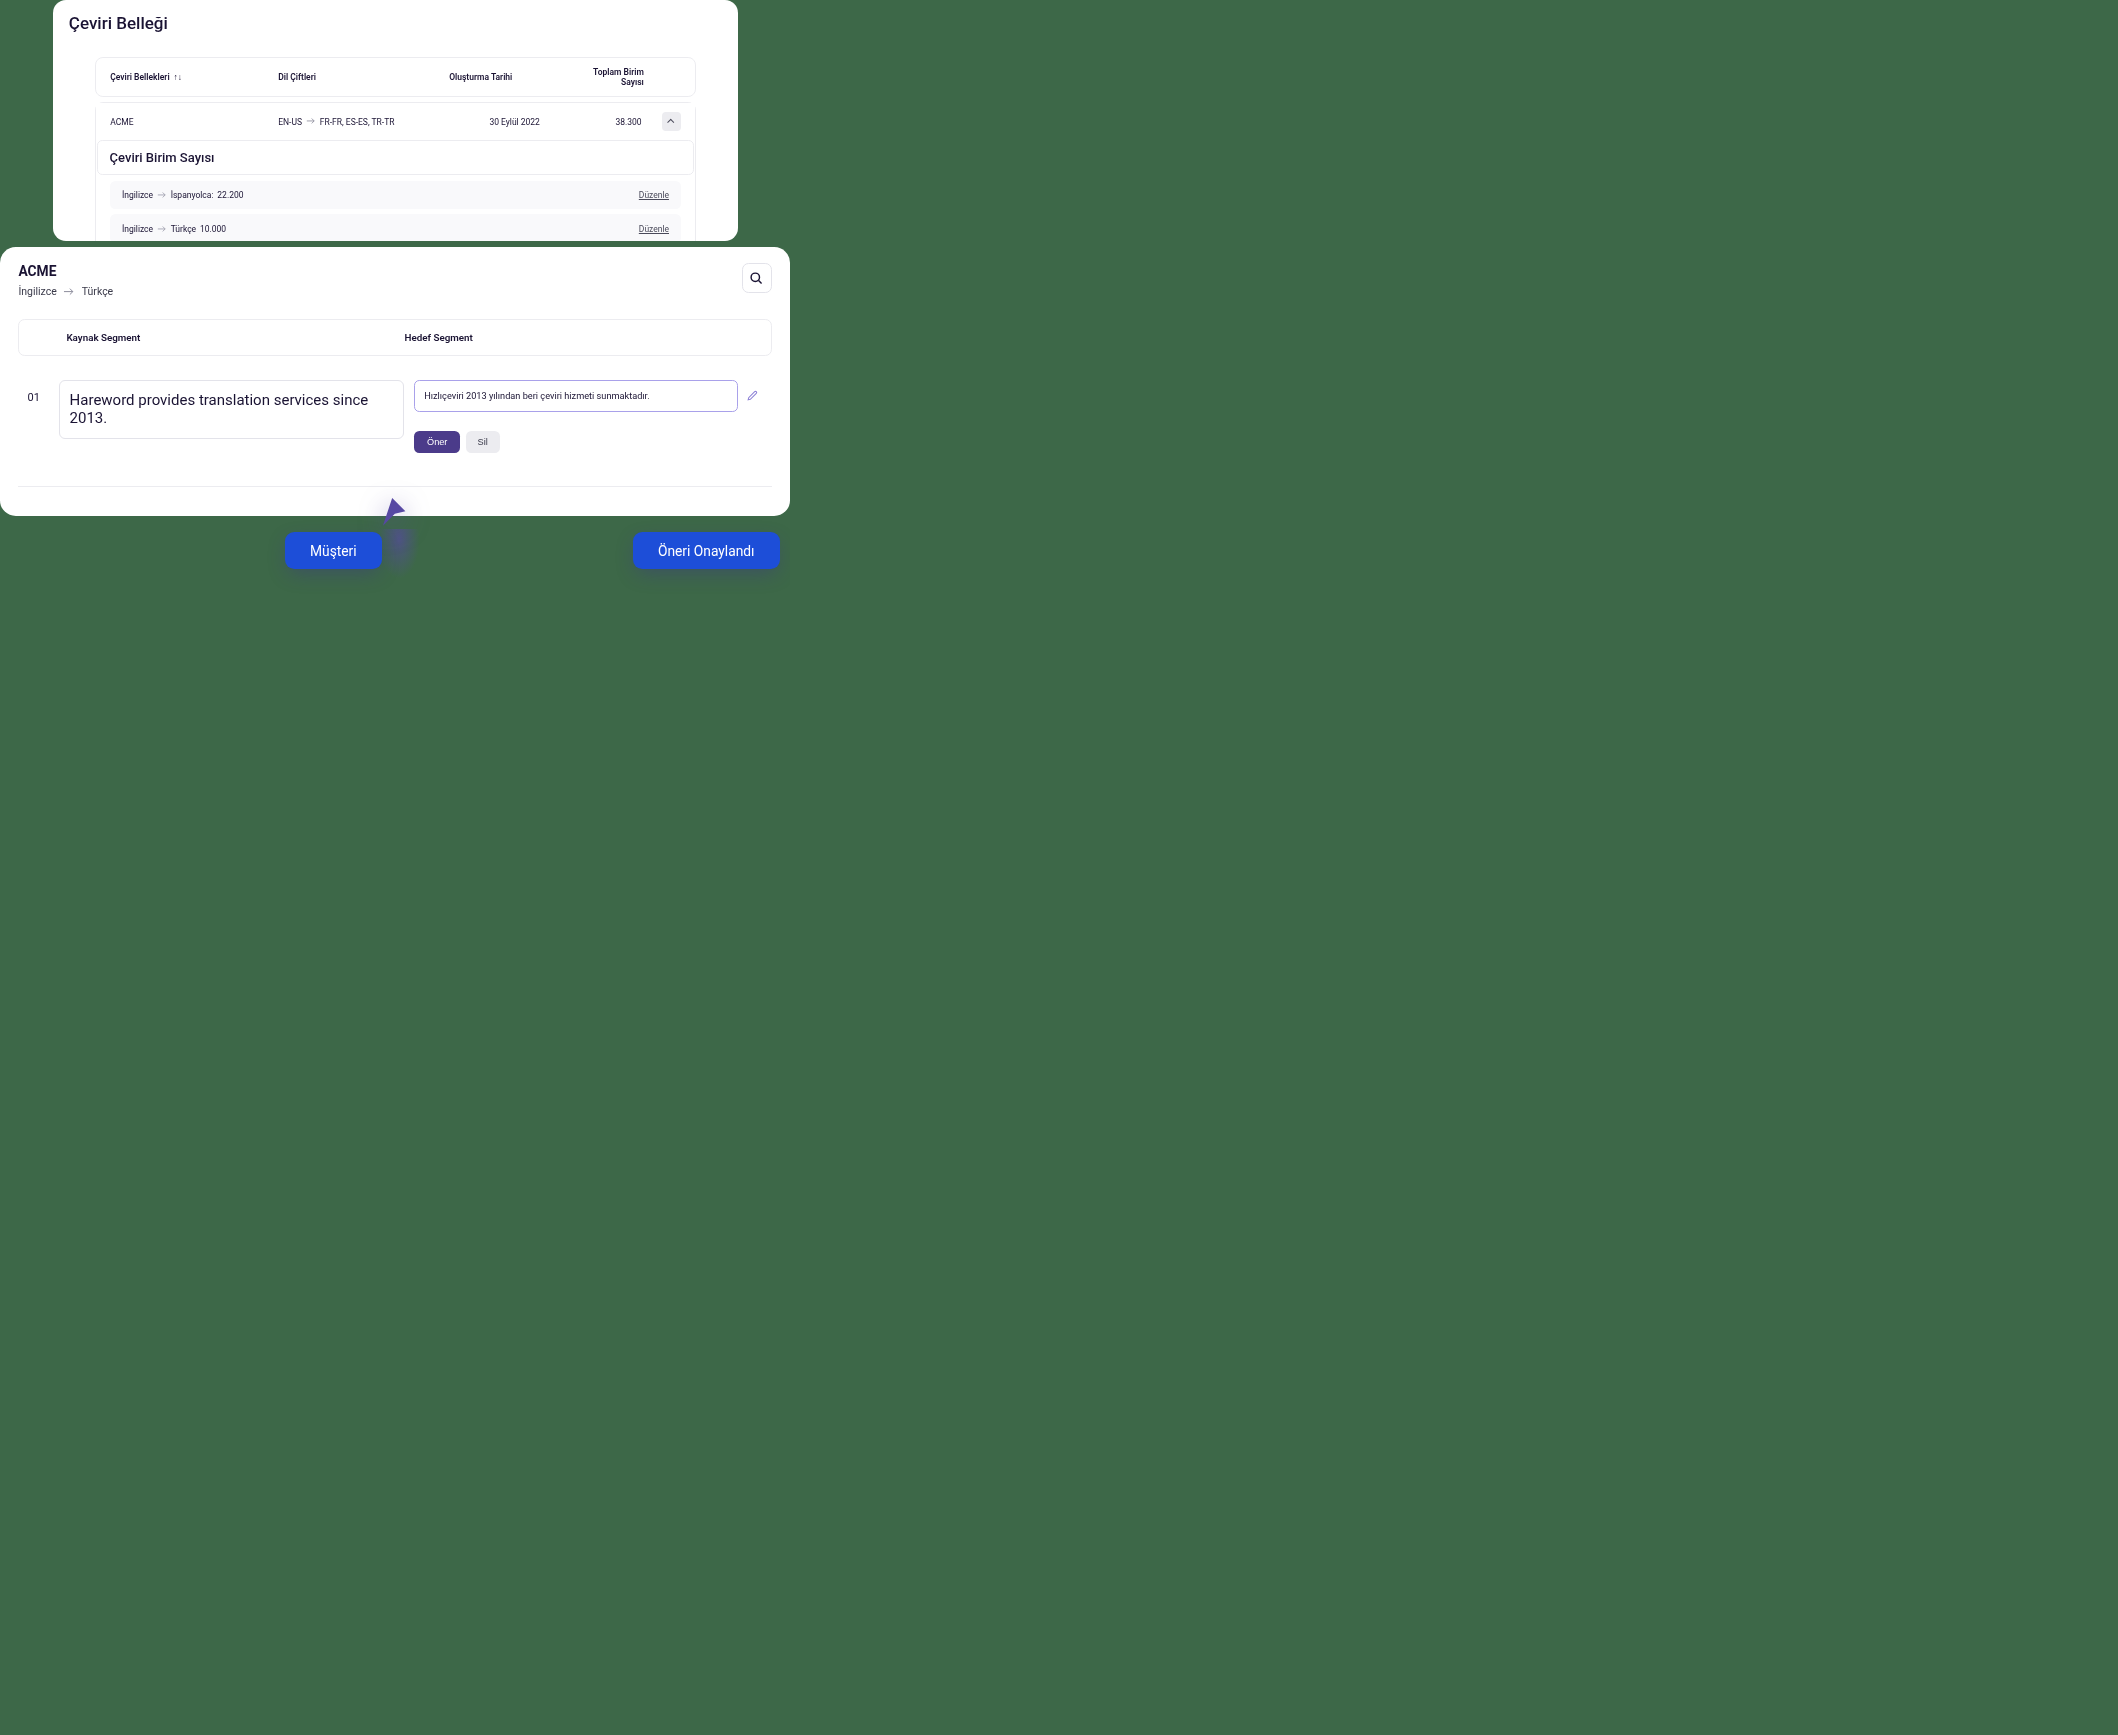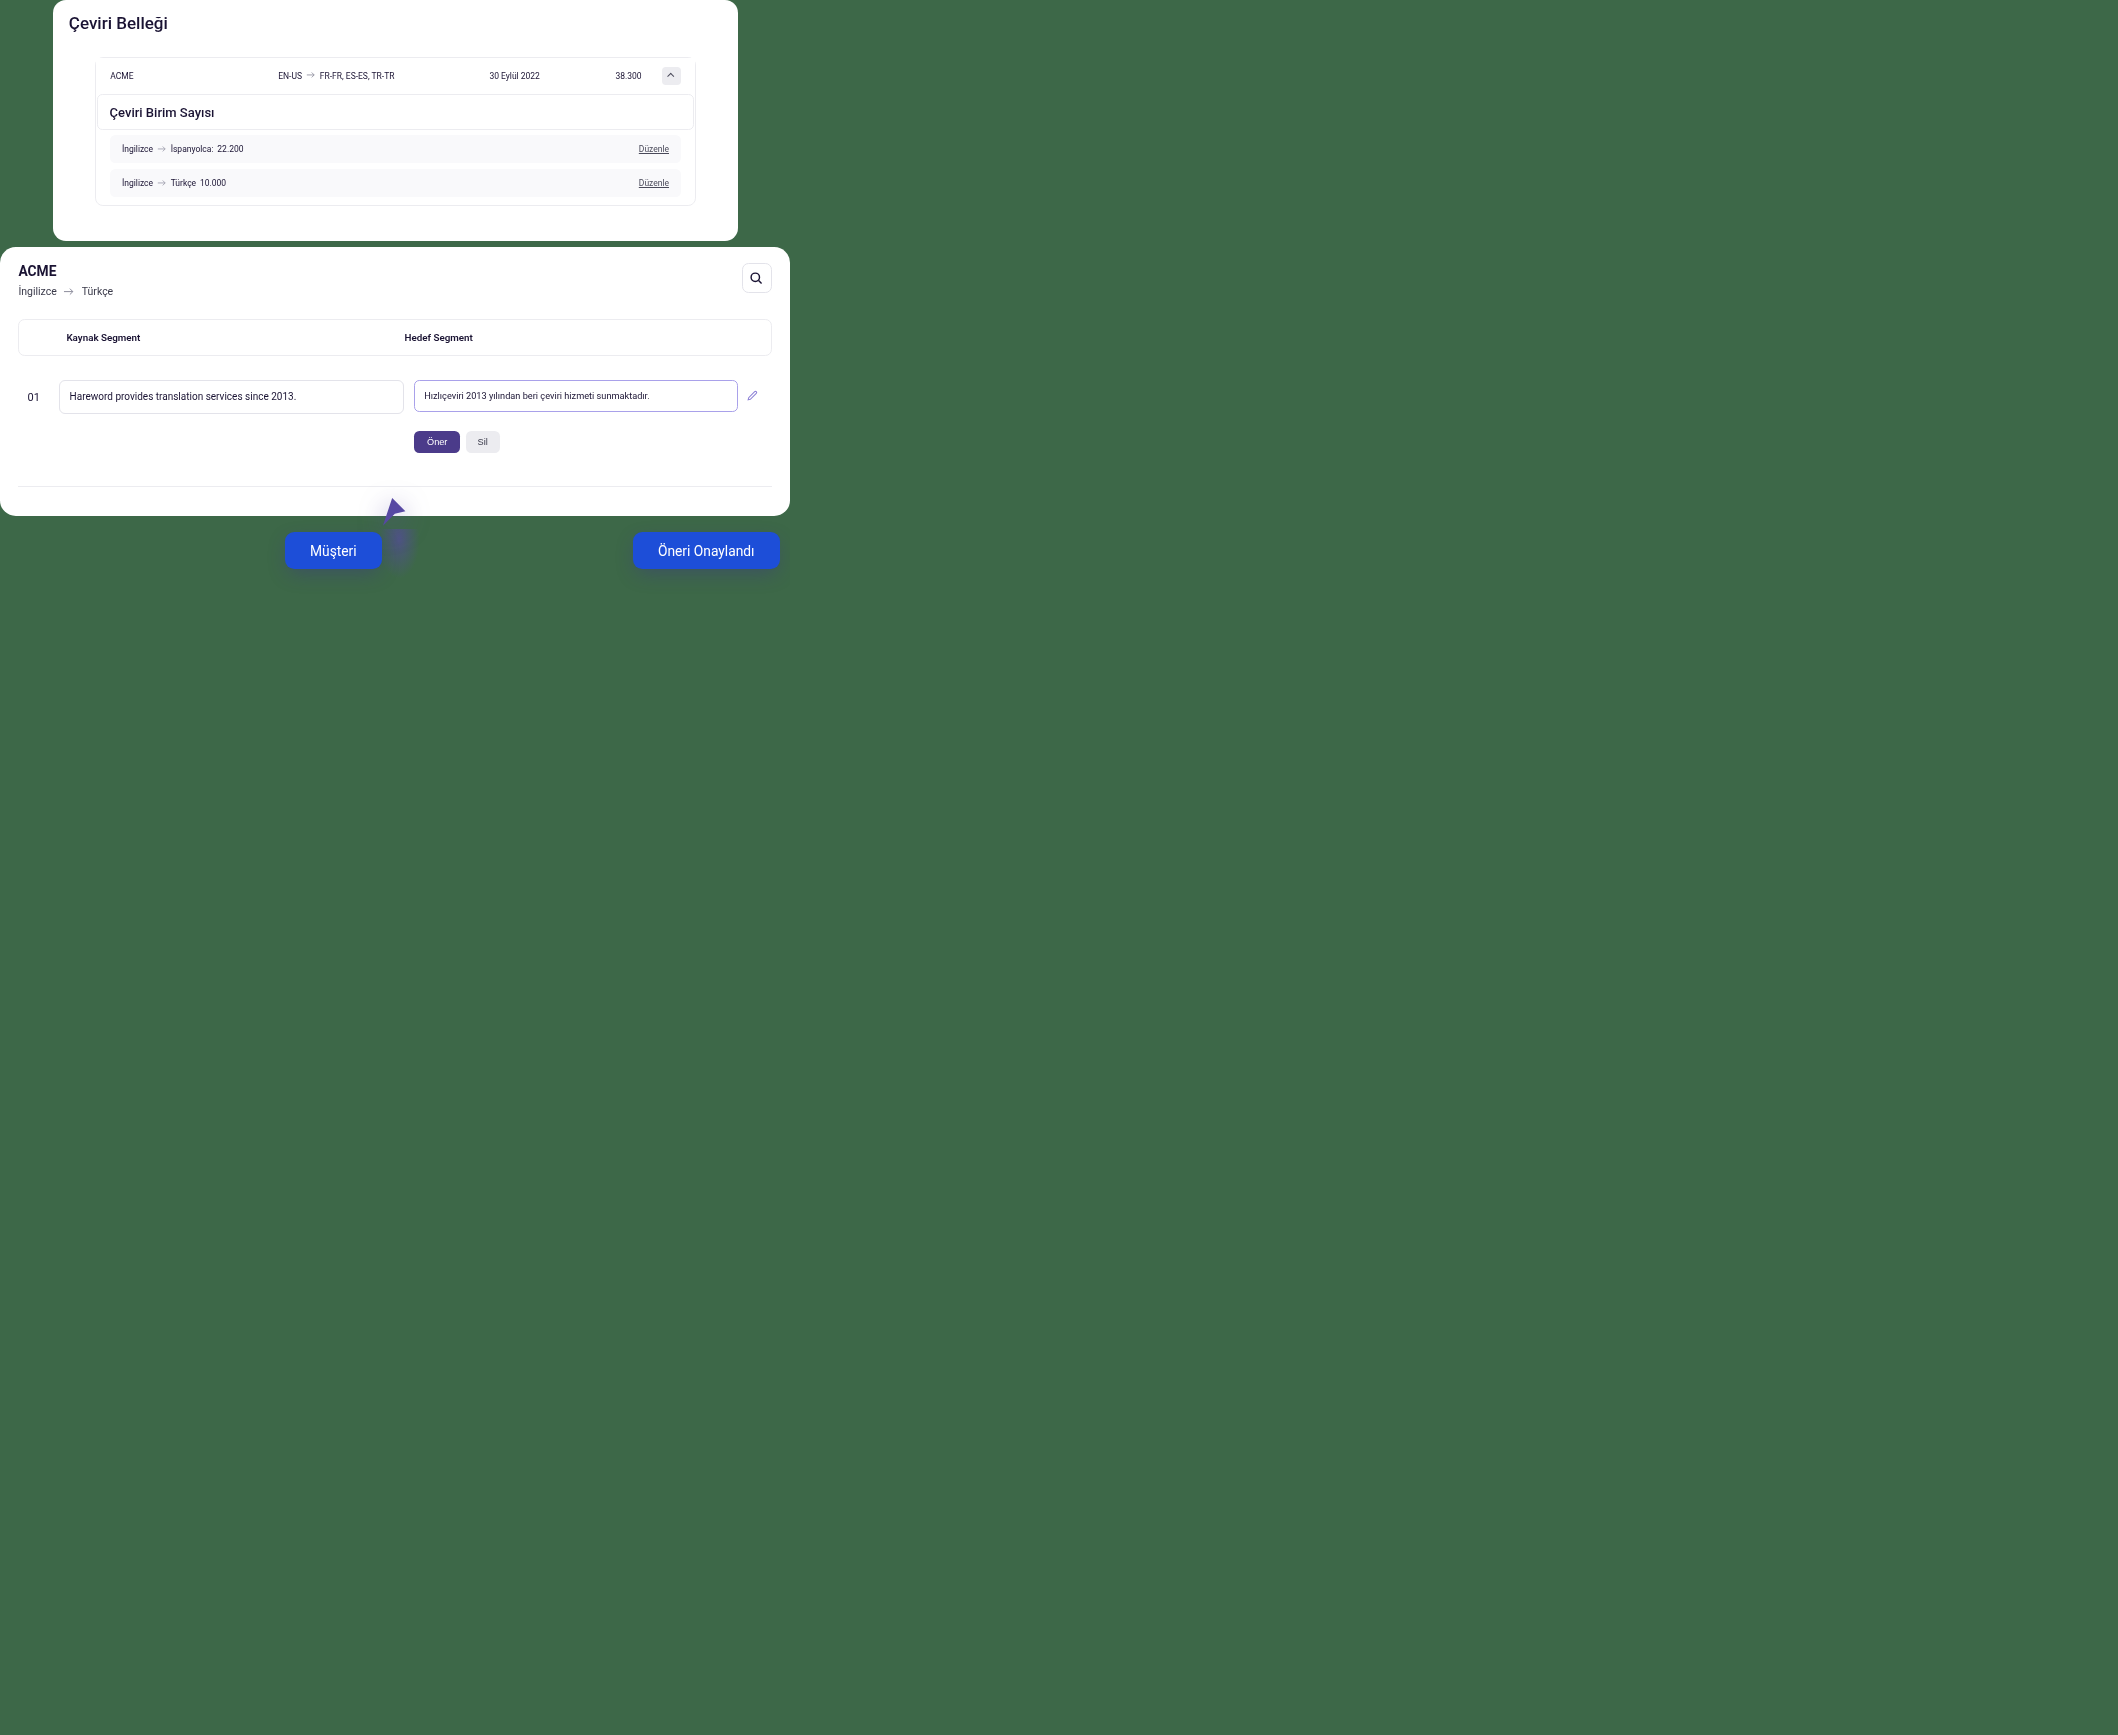--- a/index.html
+++ b/index.html
@@ -164,21 +164,21 @@
       padding-top: 11.8px;
       font-size: 11px;
       color: #1a1333;
       padding-left: 9.2px;
     }
     .seg-src-box {
       flex: 1;
       border: 0.7px solid #e3e3ea;
       border-radius: 6px;
       padding: 10.5px 9.2px;
-      font-size: 10px;
+      font-size: 15px;
       color: #1a1333;
       margin-right: 10.5px;
     }
     .seg-tgt-wrap {
       flex: 1;
       margin-right: 7.9px;
     }
     .seg-tgt-box {
       border: 1.6px solid #a9a1ea;
       border-radius: 5.3px;
@@ -240,20 +240,31 @@
       pointer-events: none;
     }
     svg.arrow { width: 9.8px; height: 7.9px; }
   </style>
 </head>
 <body>
 
 <div class="card-top">
   <div class="page-title">Çeviri Belleği</div>
 
+  <div class="tm-table">
+    <div class="tm-header">
+      <div class="col-name">
+        <span>Çeviri Bellekleri</span>
+        <span class="sort-icon">↑↓</span>
+      </div>
+      <div class="col-pair">Dil Çiftleri</div>
+      <div class="col-date">Oluşturma Tarihi</div>
+      <div class="col-total">Toplam Birim Sayısı</div>
+    </div>
+  </div>
 
   <div class="tm-row-container">
     <div class="tm-row">
       <div class="col-name">ACME</div>
       <div class="col-pair">
         <span>EN-US</span>
         <svg class="arrow" viewBox="0 0 24 18" fill="none" stroke="#8a8a9a" stroke-width="2">
             <path d="M2 9h18M14 3l6 6-6 6"></path>
           </svg>
         <span>FR-FR, ES-ES, TR-TR</span>

